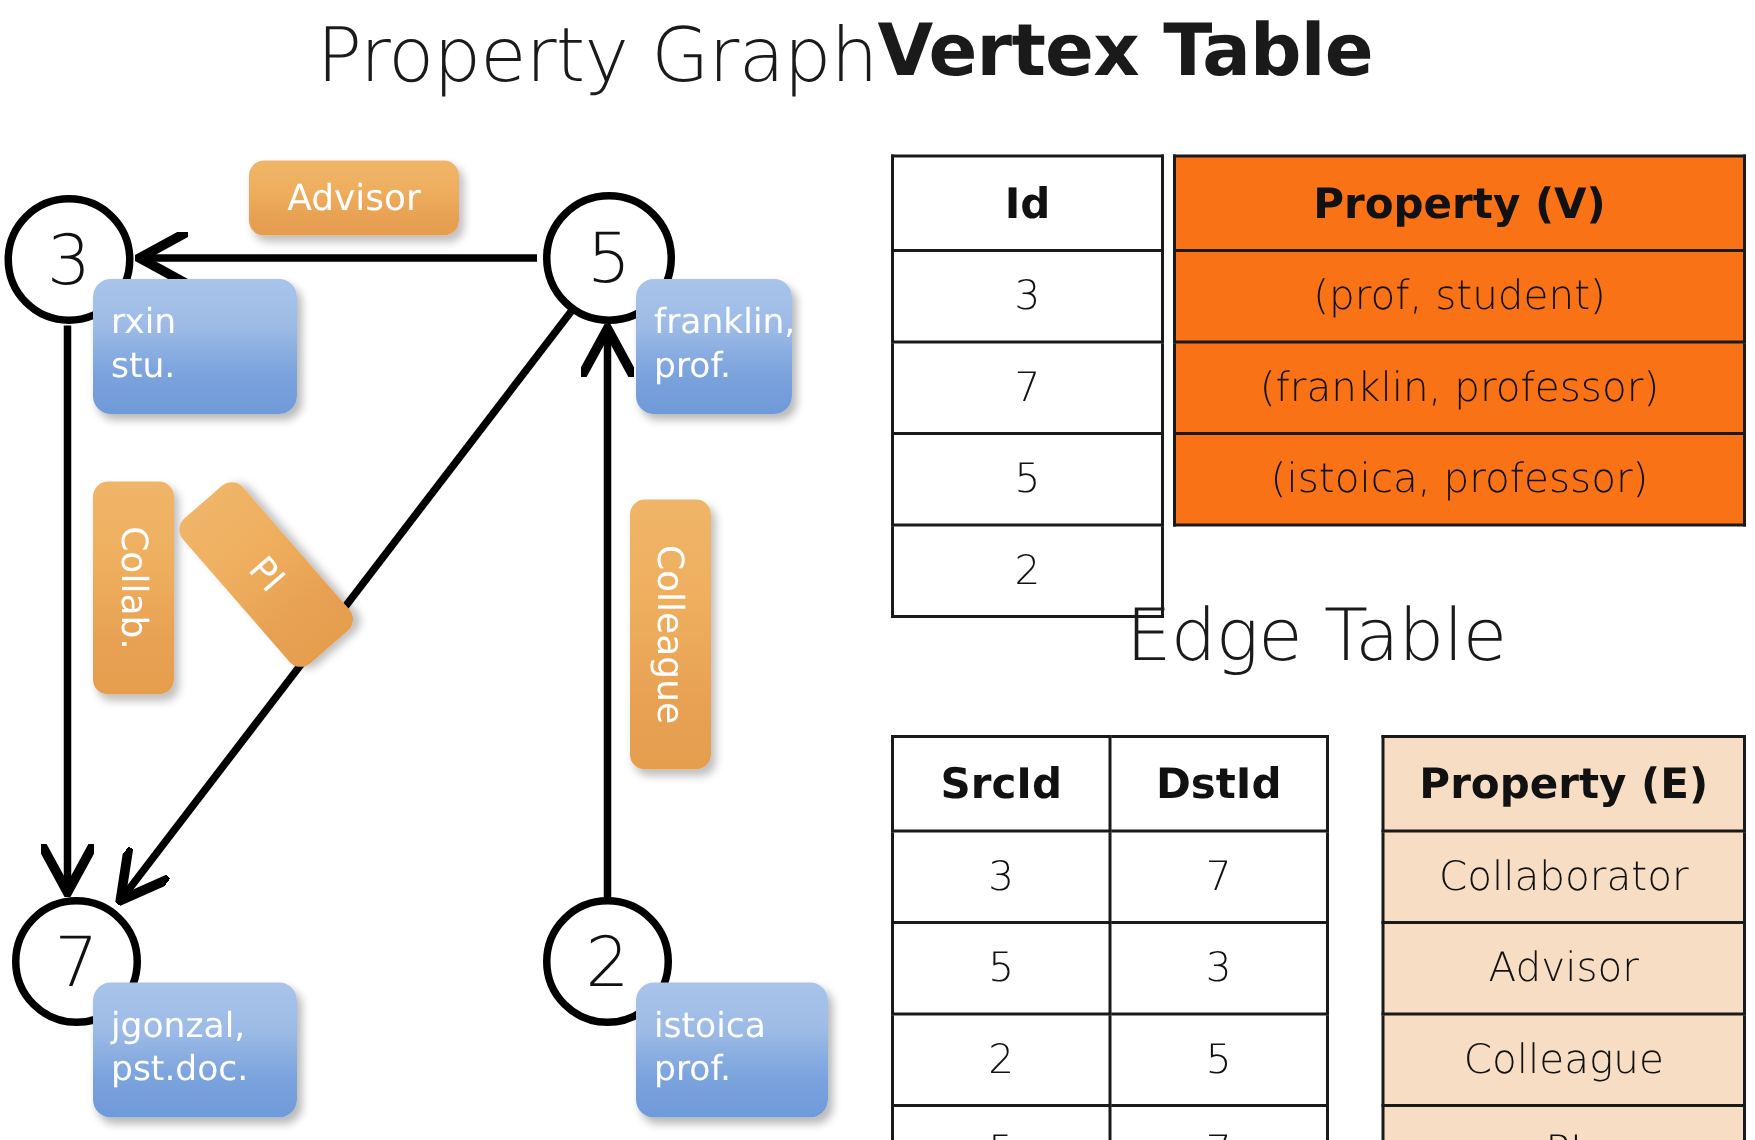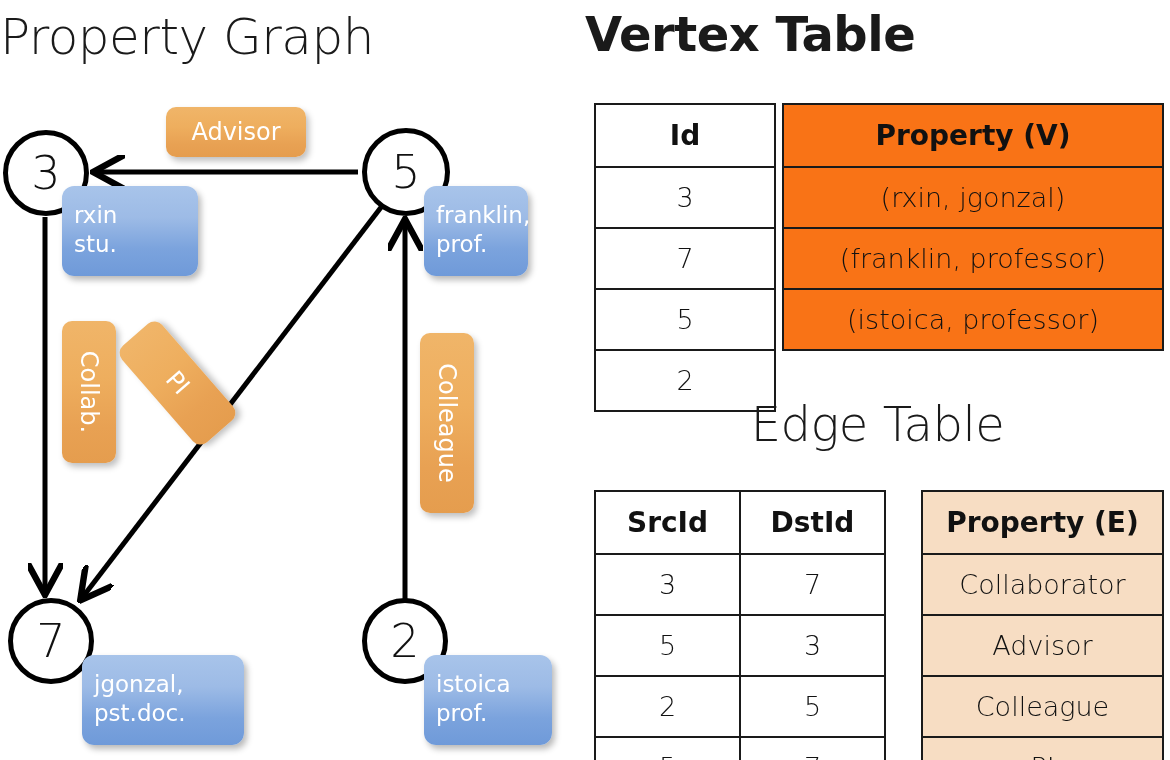--- a/index.html
+++ b/index.html
@@ -20,21 +20,21 @@
   .title {
     position: absolute;
     font-family: "DejaVu Sans", sans-serif;
     font-weight: 300;
     color: #1a1a1a;
     white-space: nowrap;
     letter-spacing: -0.5px;
   }
   #title-property-graph {
     left: 0; top: 8px; width: 585px;
-    text-align: left;
+    text-align: right;
     font-size: 50px;
   }
   #title-vertex-table {
     left: 585px; top: 6px; width: 585px;
     text-align: left;
     font-size: 48px;
     font-weight: bold;
   }
   #title-edge-table {
     left: 585px; top: 396px; width: 585px;
@@ -195,21 +195,21 @@
   <div class="prop-box" style="left:62px; top:186px; width:136px; height:90px;">
     <div>rxin</div>
     <div>stu.</div>
   </div>
 
   <div class="prop-box" style="left:424px; top:186px; width:104px; height:90px;">
     <div>franklin,</div>
     <div>prof.</div>
   </div>
 
-  <div class="prop-box" style="left:62px; top:655px; width:162px; height:90px;margin-left:20px;">
+  <div class="prop-box" style="left:62px; top:655px; width:136px; height:90px;">
     <div>jgonzal,</div>
     <div>pst.doc.</div>
   </div>
 
   <div class="prop-box" style="left:424px; top:655px; width:128px; height:90px;">
     <div>istoica</div>
     <div>prof.</div>
   </div>
 
   <div class="edge-label" style="left:166px; top:107px; width:140px; height:50px;">
@@ -249,21 +249,21 @@
   </tr>
 </tbody>
   </table>
 
 <table class="tbl" id="vertex-prop-table">
   <tbody>
       <tr>
     <th class="blue-cell">Property (V)</th>
   </tr>
   <tr>
-    <td class="blue-cell">(rxin, jgonzal)</td>
+    <td class="blue-cell">(prof, student)</td>
   </tr>
   <tr>
     <td class="blue-cell">(franklin, professor)</td>
   </tr>
   <tr>
     <td class="blue-cell">(istoica, professor)</td>
   </tr>
 </tbody>
   </table>
 

